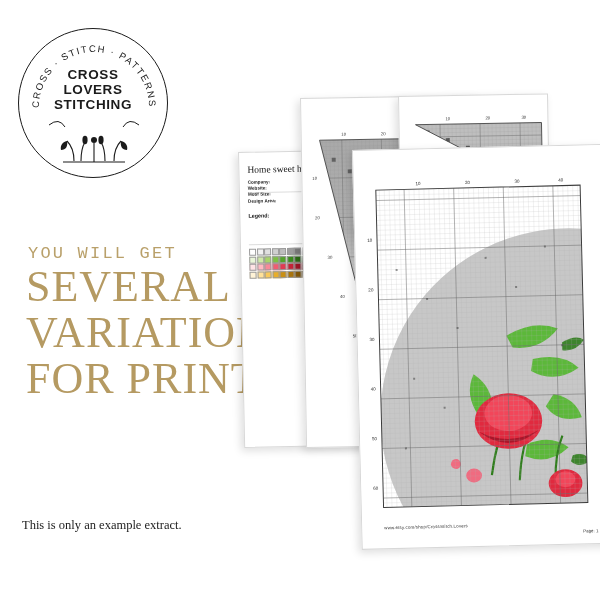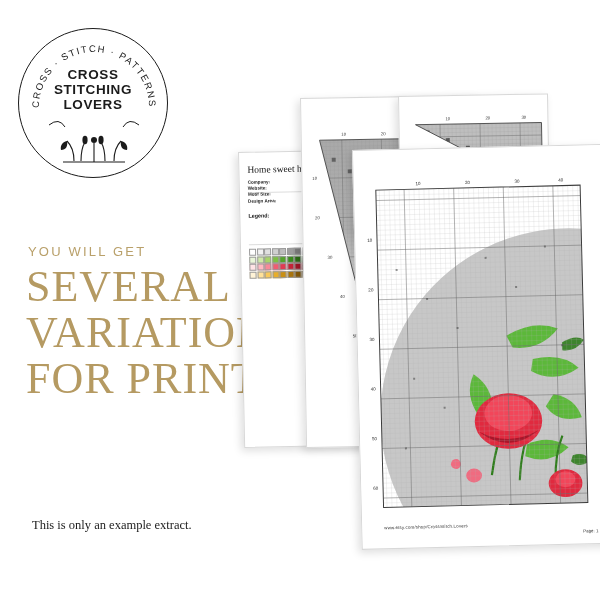--- a/index.html
+++ b/index.html
@@ -45,40 +45,40 @@
     text-align: center;
     color: #1b1b1b;
     font-size: 11px;
     letter-spacing: 1px;
   }
 
   
   .kicker {
     position: absolute;
     left: 28px; top: 244px;
-    font-size: 13px;
+    font-size: 17px;
     letter-spacing: 2.2px;
     color: #b9a06a;
-    font-family: Liberation Sans, sans-serif;
+    font-family: Liberation Mono, monospace;
   }
   .headline {
     position: absolute;
     left: 26px; top: 264px;
     width: 300px;
     font-family: "Liberation Serif", serif;
     font-size: 44px;
     line-height: 46px;
     letter-spacing: 1px;
     color: #b59a62;
   }
   .headline div { white-space: nowrap; }
 
   .footnote {
     position: absolute;
-    left: 32px; top: 516px;
+    left: 22px; top: 516px;
     width: 270px;
     font-family: "Liberation Serif", serif;
     font-size: 12.5px;
     line-height: 18px;
     color: #1b1b1b;
   }
 
   
   .sheet {
     position: absolute;
@@ -178,22 +178,22 @@
       <text font-family="Liberation Sans, sans-serif" font-size="9.5" letter-spacing="1.6" fill="#1b1b1b">
         <textPath href="#arcpath" startOffset="50%" text-anchor="middle">CROSS · STITCH · PATTERNS</textPath>
       </text>
       <g stroke="#1b1b1b" stroke-width="1" fill="none">
         <path d="M30,96 q10,-8 16,2"></path>
         <path d="M120,96 q-10,-8 -16,2"></path>
       </g>
     </svg>
     <div class="logo-center">
       <div>CROSS</div>
+      <div>LOVERS</div>
       <div>STITCHING</div>
-      <div>LOVERS</div>
     </div>
     <svg class="logo-flora" width="150" height="34" viewBox="0 0 150 34" style="left:0;bottom:12px;position:absolute;">
       <g stroke="#1b1b1b" stroke-width="1.1" fill="none">
         <path d="M55,30 C55,20 52,14 48,10"></path>
         <path d="M48,10 c-5,1 -7,5 -6,9 c5,0 7,-4 6,-9z" fill="#1b1b1b" stroke="none"></path>
         <path d="M62,30 C62,22 63,16 66,11"></path>
         <ellipse cx="66" cy="9" rx="2.6" ry="4.2" fill="#1b1b1b" stroke="none"></ellipse>
         <path d="M75,31 L75,12"></path>
         <circle cx="75" cy="9" r="3" fill="#1b1b1b" stroke="none"></circle>
         <path d="M86,30 C86,21 85,16 82,11"></path>

